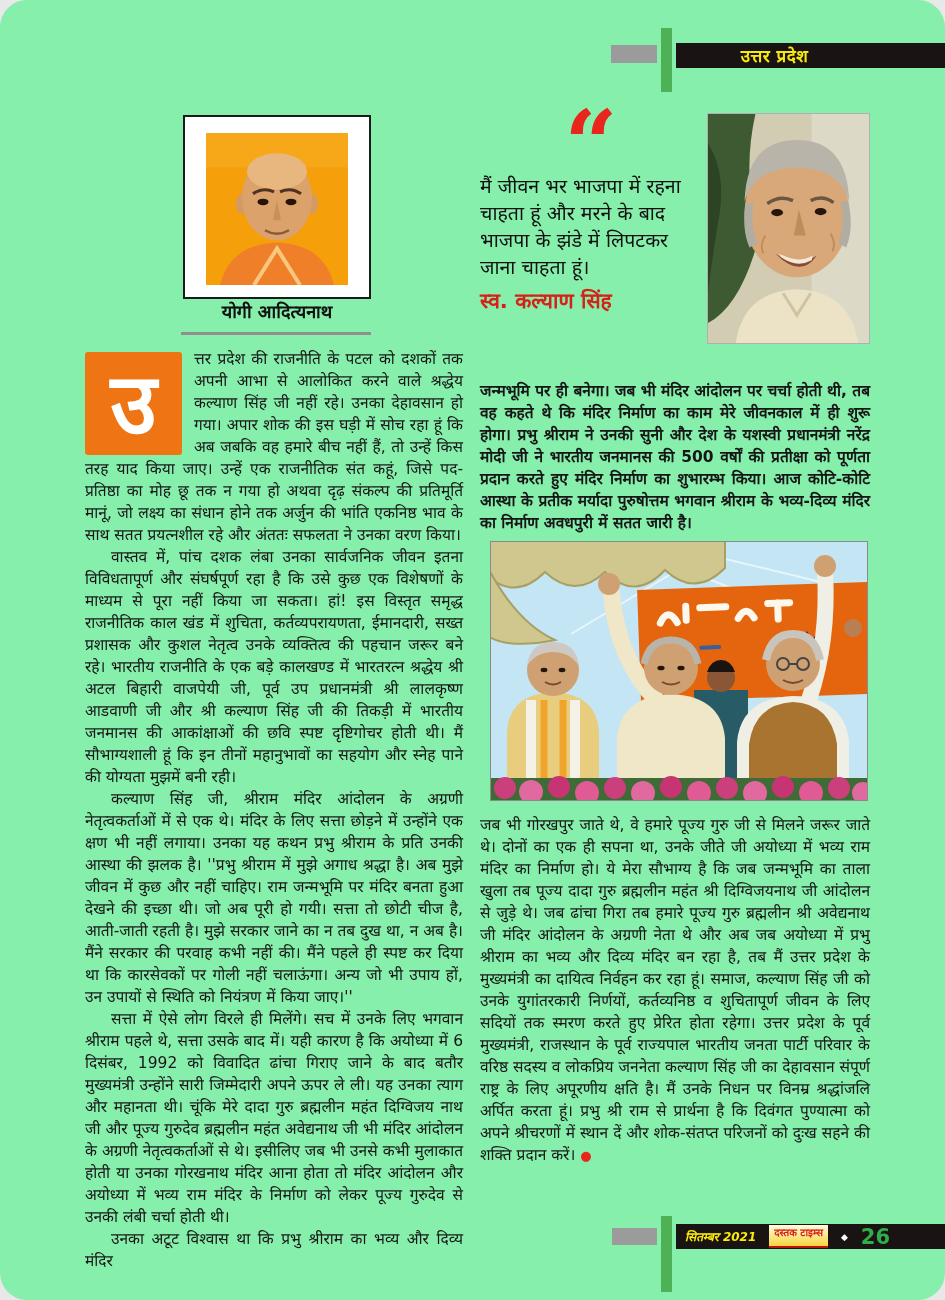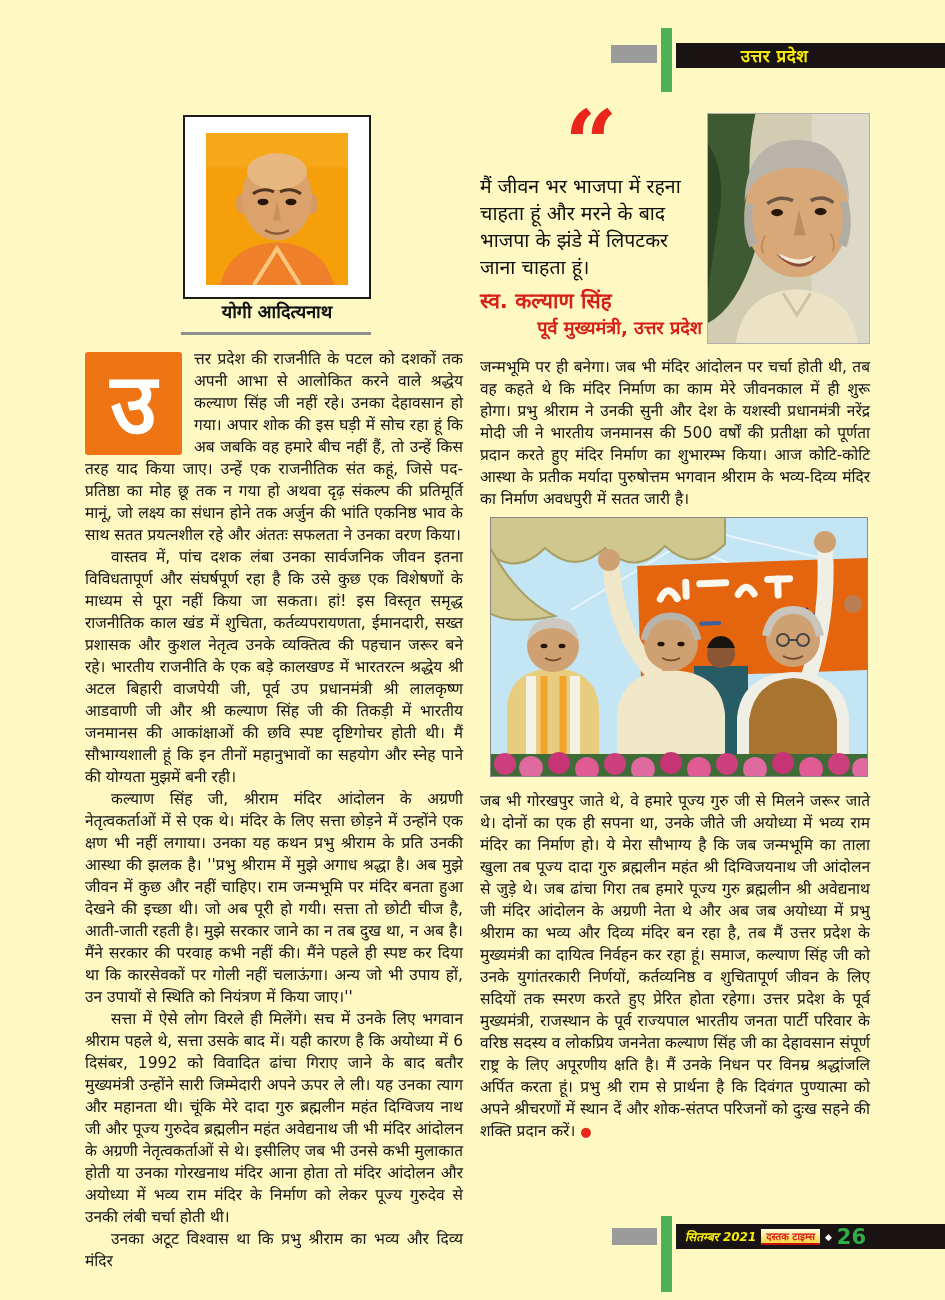--- a/index.html
+++ b/index.html
@@ -1,38 +1,39 @@
 <!DOCTYPE html>
 <html><head>
 <meta charset="utf-8">
 <style>
   * { box-sizing: border-box; }
   html,body { margin:0; padding:0; background:#e8e8e8; }
   .page {
     position:relative; width:945px; height:1300px; margin:0 auto;
-    background:#fef9c3; overflow:hidden;
+    background:#86efac; overflow:hidden;
     font-family:"DejaVu Sans","Liberation Sans",sans-serif;
     color:#161616;
+    border-radius:27px;
   }
   .abs { position:absolute; }
 
   
   .h-gray  { left:611px; top:45px;  width:46px;  height:18px; background:#9b9b9b; }
   .h-green { left:661px; top:28px;  width:11px;  height:64px; background:#4fb155; }
   .h-black { left:676px; top:43px;  width:269px; height:25px; background:#191413;
              display:flex; align-items:center; justify-content:center; padding-right:72px; }
   .h-title { color:#f8ea0c; font-weight:bold; font-size:17px; letter-spacing:.5px; }
 
   .f-green { left:661px; top:1216px; width:11px; height:76px; background:#4fb155; }
   .f-gray  { left:612px; top:1228px; width:45px; height:17px; background:#9b9b9b; }
   .f-black { left:676px; top:1224px; width:269px; height:25px; background:#191413;
-             display:flex; align-items:center; gap:5px; padding-left:9px; }
+             display:flex; align-items:center; gap:13px; padding-left:9px; }
   .f-date  { color:#f8ea0c; font-size:12px; font-weight:bold; font-style:italic; }
   .f-logo  { background:linear-gradient(#fffbe0,#f6d53d); color:#d81f15; font-size:10px;
-             font-weight:bold; padding:1px 5px 0 5px; border-bottom:2px solid #c40f0c; line-height:13px; }
+             font-weight:bold; padding:1px 5px 7px 5px; border-bottom:2px solid #c40f0c; line-height:13px; }
   .f-diamond { color:#ffffff; font-size:9px; }
   .f-page  { color:#2fae47; font-size:21px; font-weight:bold; }
 
   
   .col-left { position:absolute; left:85px; top:115px; width:378px; }
   .photo-frame { margin-left:98px; width:188px; height:184px; border:2px solid #1b1b1b;
                  background:#ffffff; padding:16px 21px 12px 21px; }
   .photo-frame svg { width:100%; height:100%; display:block; }
   .caption { margin-left:98px; width:188px; text-align:center; font-weight:bold;
              font-size:18px; color:#111; }
@@ -52,21 +53,21 @@
   .quote-row { display:flex; gap:5px; }
   .quote-col { width:222px; }
   .quote-mark { text-align:center; color:#e8261c; font-size:92px; font-weight:bold;
                 line-height:62px; height:60px; font-family:"DejaVu Serif","Liberation Serif",serif; }
   .quote-text { font-size:19.5px; line-height:27px; font-weight:normal; color:#101010; margin-top:0; }
   .attr-name  { color:#d62118; font-weight:bold; font-size:21px; margin-top:5px; }
   .attr-title { color:#d62118; font-weight:bold; font-size:18px; text-align:right; margin-top:1px; }
   .photo-kalyan { width:163px; height:231px; border:1px solid #b0b0b0; background:#d6cdb2; }
   .photo-kalyan svg { width:100%; height:100%; display:block; }
 
-  .rp1 { margin-top:12px; }
+  .rp1 { margin-top:36px;font-weight:bold; }
   .rally { margin:7px 0 7px 10px; width:378px; height:260px; border:1px solid #8a8a8a;
            background:#c3e5f4; }
   .rally svg { width:100%; height:100%; display:block; }
   .end-dot { color:#e8261c; font-size:13px; }
 </style>
 </head>
 <body>
 
 <div class="page">
 
@@ -108,21 +109,20 @@
     </div>
   </div>
 
   <div class="col-right">
 
     <div class="quote-row">
       <div class="quote-col">
         <div class="quote-mark">“</div>
         <div class="quote-text">मैं जीवन भर भाजपा में रहना चाहता हूं और मरने के बाद भाजपा के झंडे में लिपटकर जाना चाहता हूं।</div>
         <div class="attr-name">स्व. कल्याण सिंह</div>
-        <div class="attr-title">पूर्व मुख्यमंत्री, उत्तर प्रदेश</div>
       </div>
       <div class="photo-kalyan">
         <svg viewBox="0 0 163 230" preserveAspectRatio="none">
           <rect width="163" height="230" fill="#d2ccb3"></rect>
           <rect x="105" width="58" height="230" fill="#dcd9c7"></rect>
           <path d="M0 0 h48 q-14 62 4 122 q-18 70 -52 88 z" fill="#3d5a33"></path>
           <path d="M0 30 q20 30 10 80 q-8 50 -10 70 z" fill="#2c4424"></path>
           <ellipse cx="90" cy="100" rx="53" ry="64" fill="#d8a878"></ellipse>
           <path d="M37 88 q2 -62 53 -62 q51 0 53 62 q-10 -34 -53 -34 q-43 0 -53 34 z" fill="#b9b4a9"></path>
           <path d="M38 90 q-4 26 4 44 l8 -4 q-8 -20 -4 -40 z" fill="#b2ada2"></path>

